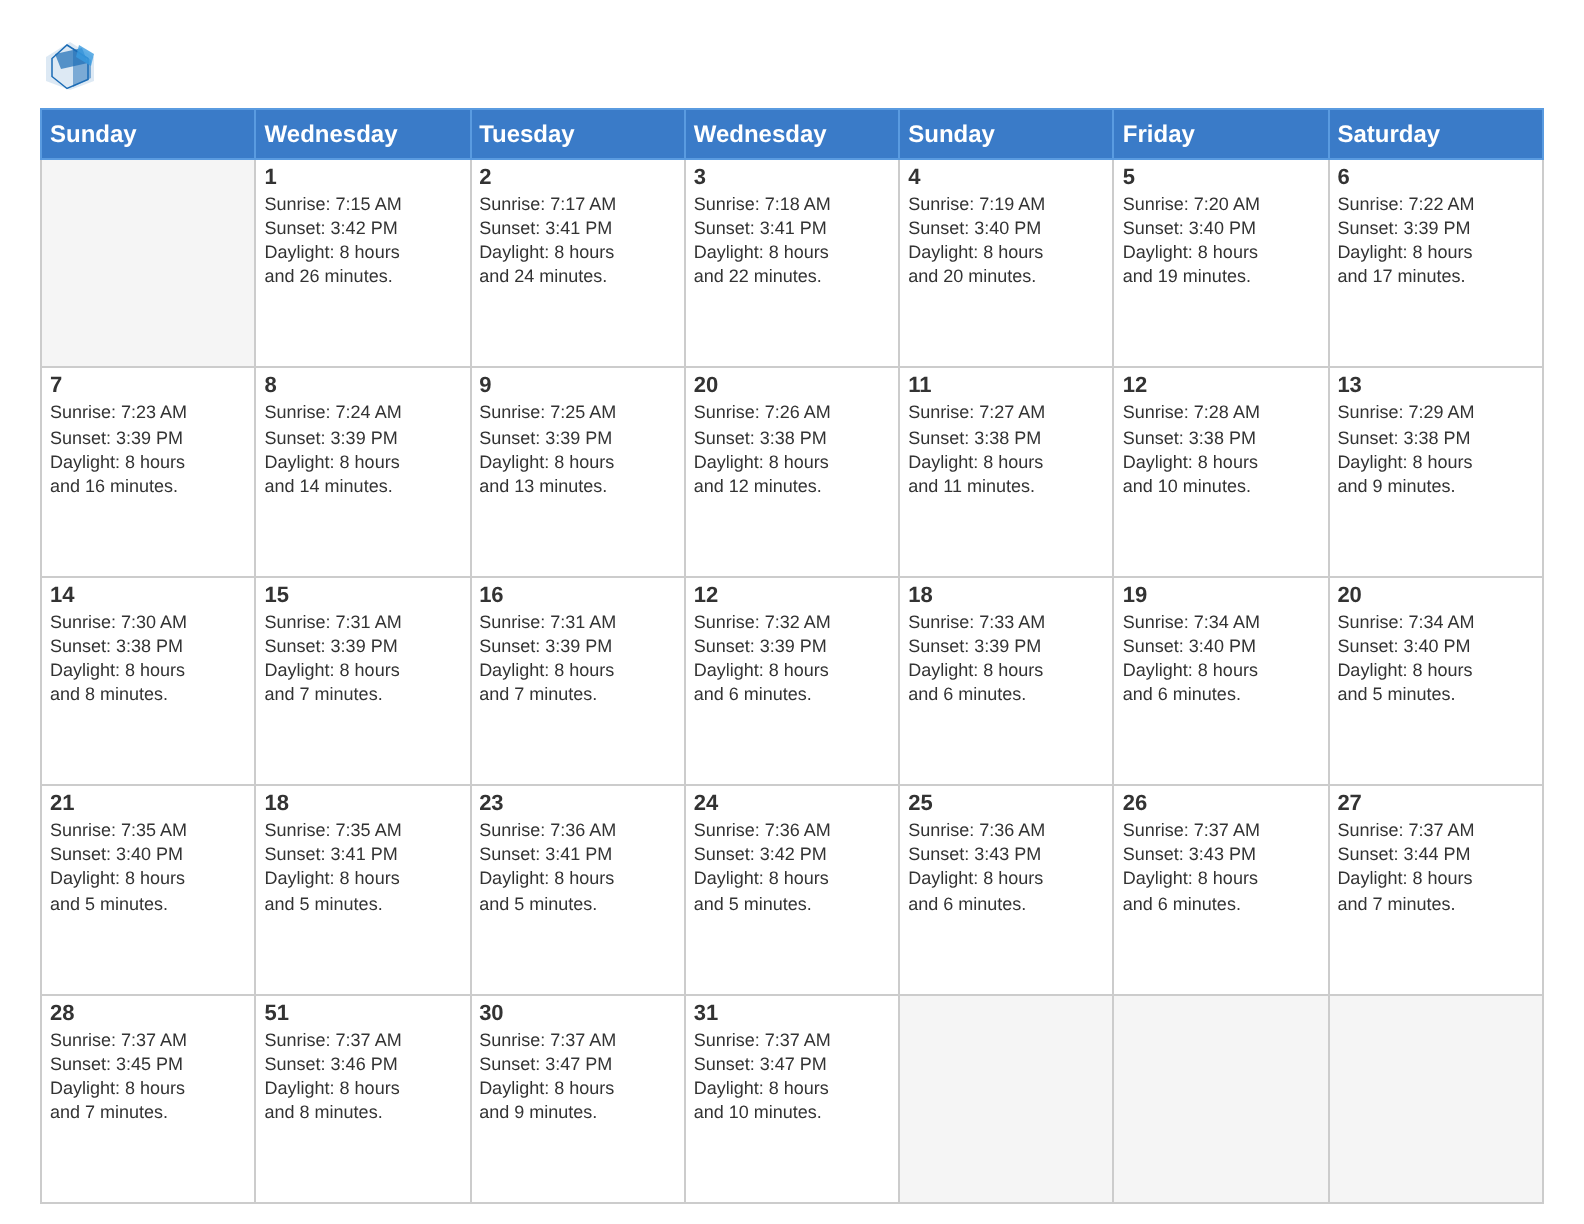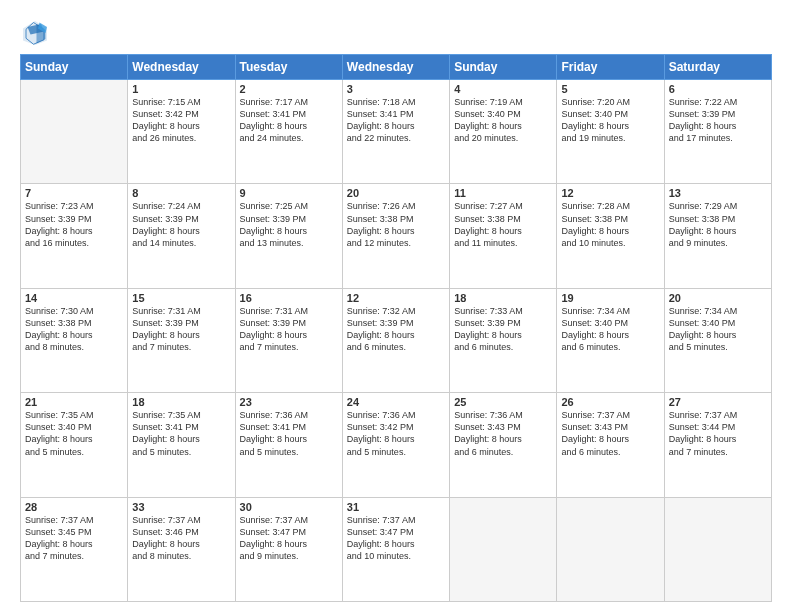--- a/index.html
+++ b/index.html
@@ -248,21 +248,21 @@
             <span class="day-number">27</span>
             <div class="day-info">Sunrise: 7:37 AM<br>Sunset: 3:44 PM<br>Daylight: 8 hours<br>and 7 minutes.</div>
           </td>
         </tr>
         <tr class="week-row">
           <td>
             <span class="day-number">28</span>
             <div class="day-info">Sunrise: 7:37 AM<br>Sunset: 3:45 PM<br>Daylight: 8 hours<br>and 7 minutes.</div>
           </td>
           <td>
-            <span class="day-number">33</span>
+            <span class="day-number">51</span>
             <div class="day-info">Sunrise: 7:37 AM<br>Sunset: 3:46 PM<br>Daylight: 8 hours<br>and 8 minutes.</div>
           </td>
           <td>
             <span class="day-number">30</span>
             <div class="day-info">Sunrise: 7:37 AM<br>Sunset: 3:47 PM<br>Daylight: 8 hours<br>and 9 minutes.</div>
           </td>
           <td>
             <span class="day-number">31</span>
             <div class="day-info">Sunrise: 7:37 AM<br>Sunset: 3:47 PM<br>Daylight: 8 hours<br>and 10 minutes.</div>
           </td>

